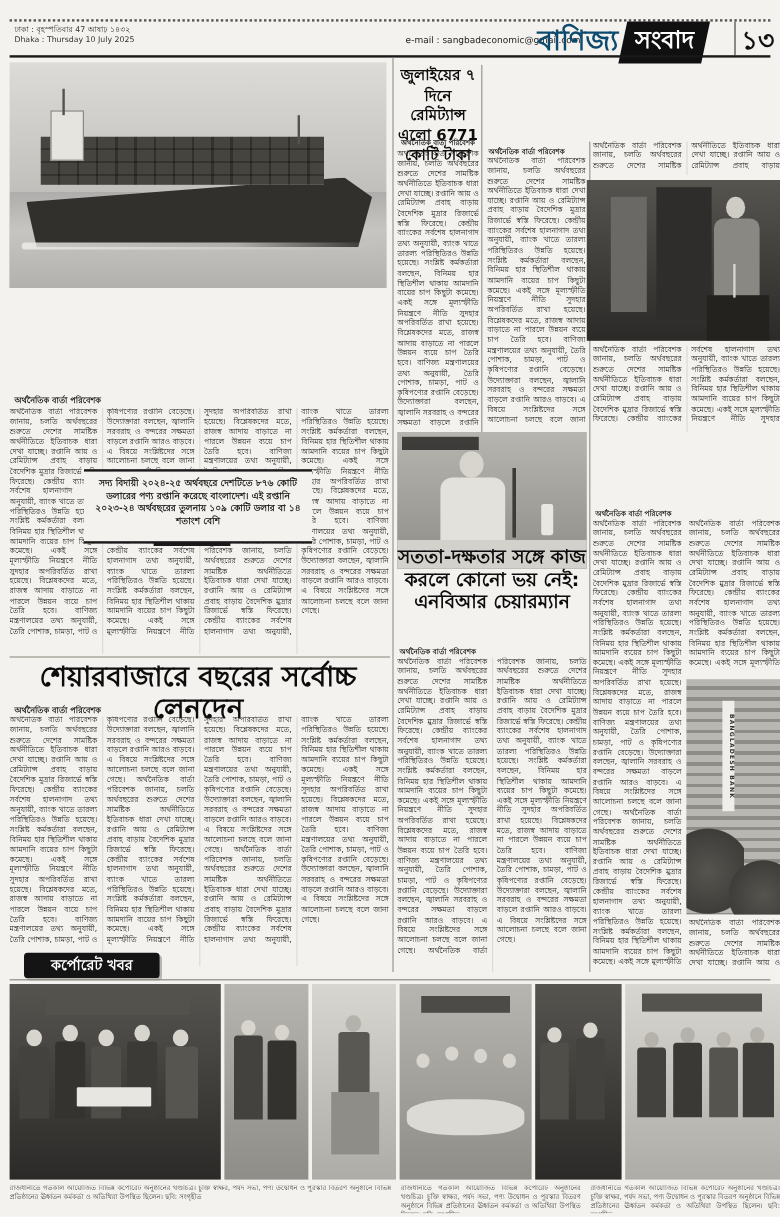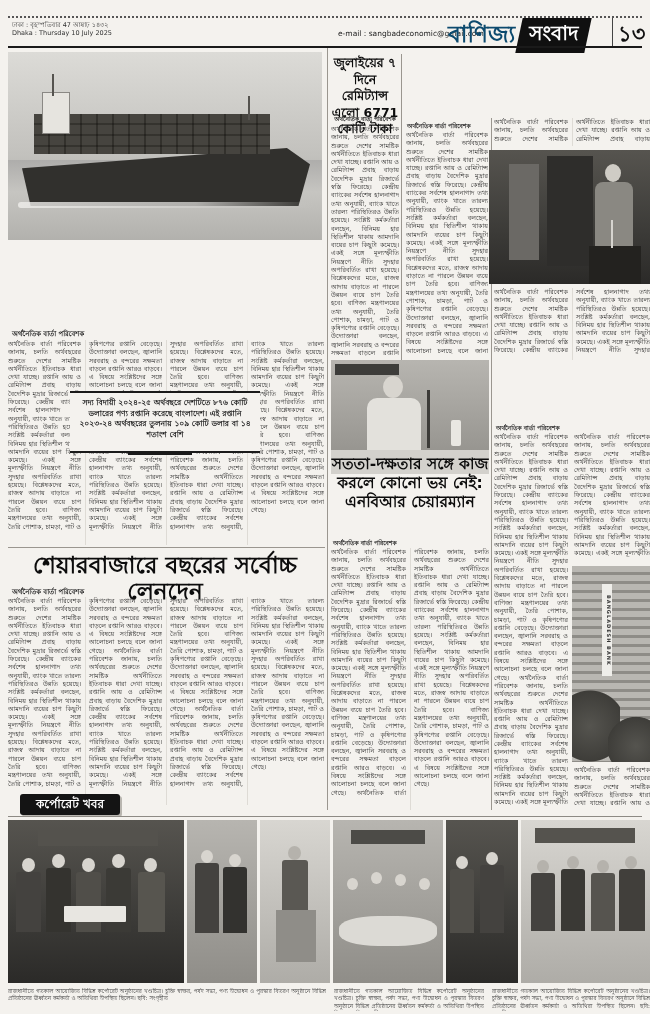--- a/index.html
+++ b/index.html
@@ -128,21 +128,21 @@
     <div class="abs head" style="left:52px;top:16px;width:20px;height:22px;"></div>
     <div class="abs" style="left:36px;top:38px;width:54px;height:52px;background:#e3e1dc;border-radius:10px 10px 0 0;"></div>
     <div class="abs" style="left:96px;top:30px;width:3px;height:58px;background:#3c3b38;"></div>
     <div class="abs" style="left:120px;top:60px;width:10px;height:26px;background:#e9e7e2;border-radius:2px;"></div>
     <div class="abs" style="left:0;top:90px;width:158px;height:24px;background:#d3d1cc;"></div>
   </div>
   <div class="abs hl hl-mid" style="left:330px;top:455px;width:160px;">সততা-দক্ষতার সঙ্গে কাজ করলে কোনো ভয় নেই: এনবিআর চেয়ারম্যান</div>
   <div class="abs byline" style="left:333px;top:538px;font-size:6px;">অর্থনৈতিক বার্তা পরিবেশক</div>
   <div class="abs bt c2" style="left:331px;top:548px;width:158px;height:262px;">অর্থনৈতিক বার্তা পরিবেশক জানায়, চলতি অর্থবছরের শুরুতে দেশের সামষ্টিক অর্থনীতিতে ইতিবাচক ধারা দেখা যাচ্ছে। রপ্তানি আয় ও রেমিট্যান্স প্রবাহ বাড়ায় বৈদেশিক মুদ্রার রিজার্ভে স্বস্তি ফিরেছে। কেন্দ্রীয় ব্যাংকের সর্বশেষ হালনাগাদ তথ্য অনুযায়ী, ব্যাংক খাতে তারল্য পরিস্থিতিরও উন্নতি হয়েছে। সংশ্লিষ্ট কর্মকর্তারা বলছেন, বিনিময় হার স্থিতিশীল থাকায় আমদানি ব্যয়ের চাপ কিছুটা কমেছে। একই সঙ্গে মূল্যস্ফীতি নিয়ন্ত্রণে নীতি সুদহার অপরিবর্তিত রাখা হয়েছে। বিশ্লেষকদের মতে, রাজস্ব আদায় বাড়াতে না পারলে উন্নয়ন ব্যয়ে চাপ তৈরি হবে। বাণিজ্য মন্ত্রণালয়ের তথ্য অনুযায়ী, তৈরি পোশাক, চামড়া, পাট ও কৃষিপণ্যের রপ্তানি বেড়েছে। উদ্যোক্তারা বলছেন, জ্বালানি সরবরাহ ও বন্দরের সক্ষমতা বাড়লে রপ্তানি আরও বাড়বে। এ বিষয়ে সংশ্লিষ্টদের সঙ্গে আলোচনা চলছে বলে জানা গেছে। অর্থনৈতিক বার্তা পরিবেশক জানায়, চলতি অর্থবছরের শুরুতে দেশের সামষ্টিক অর্থনীতিতে ইতিবাচক ধারা দেখা যাচ্ছে। রপ্তানি আয় ও রেমিট্যান্স প্রবাহ বাড়ায় বৈদেশিক মুদ্রার রিজার্ভে স্বস্তি ফিরেছে। কেন্দ্রীয় ব্যাংকের সর্বশেষ হালনাগাদ তথ্য অনুযায়ী, ব্যাংক খাতে তারল্য পরিস্থিতিরও উন্নতি হয়েছে। সংশ্লিষ্ট কর্মকর্তারা বলছেন, বিনিময় হার স্থিতিশীল থাকায় আমদানি ব্যয়ের চাপ কিছুটা কমেছে। একই সঙ্গে মূল্যস্ফীতি নিয়ন্ত্রণে নীতি সুদহার অপরিবর্তিত রাখা হয়েছে। বিশ্লেষকদের মতে, রাজস্ব আদায় বাড়াতে না পারলে উন্নয়ন ব্যয়ে চাপ তৈরি হবে। বাণিজ্য মন্ত্রণালয়ের তথ্য অনুযায়ী, তৈরি পোশাক, চামড়া, পাট ও কৃষিপণ্যের রপ্তানি বেড়েছে। উদ্যোক্তারা বলছেন, জ্বালানি সরবরাহ ও বন্দরের সক্ষমতা বাড়লে রপ্তানি আরও বাড়বে। এ বিষয়ে সংশ্লিষ্টদের সঙ্গে আলোচনা চলছে বলে জানা গেছে। </div>
 
-  <div class="abs seclabel" style="left:20px;top:794px;width:100px;height:21px;">কর্পোরেট খবর</div>
+  <div class="abs seclabel" style="left:20px;top:794px;width:113px;height:21px;">কর্পোরেট খবর</div>
   <div class="abs vline" style="left:8px;top:816px;width:634px;height:1px;background:#8d8a84;"></div>
 
   <div class="abs photo gr-dark" style="left:8px;top:820px;width:176px;height:163px;">
     <div class="abs banner" style="left:30px;top:10px;width:120px;height:16px;background:#54524d;"></div>
     <div class="abs head" style="left:14px;top:38px;width:13px;height:14px;"></div>
       <div class="abs torso" style="left:8px;top:52px;width:25px;height:60px;"></div>
     <div class="abs head" style="left:44px;top:34px;width:13px;height:14px;"></div>
       <div class="abs torso" style="left:38px;top:48px;width:25px;height:64px;background:#34332f;"></div>
     <div class="abs head" style="left:74px;top:38px;width:13px;height:14px;"></div>
       <div class="abs torso" style="left:68px;top:52px;width:25px;height:60px;background:#504e49;"></div>

